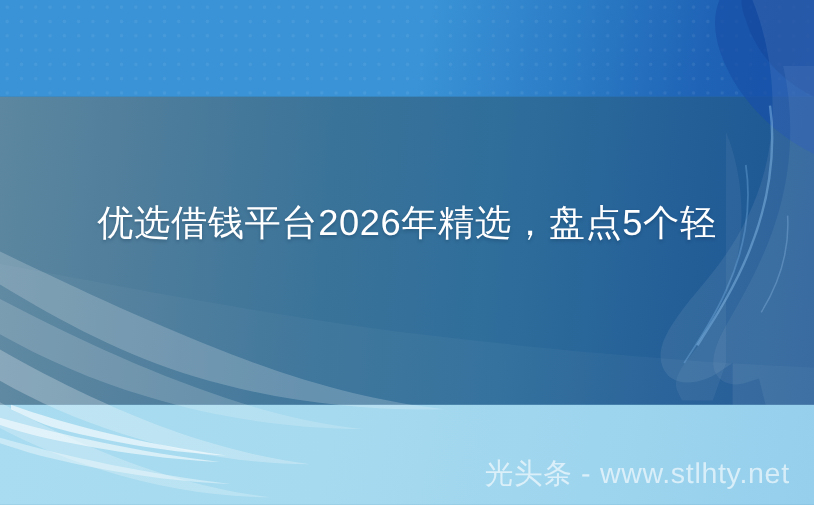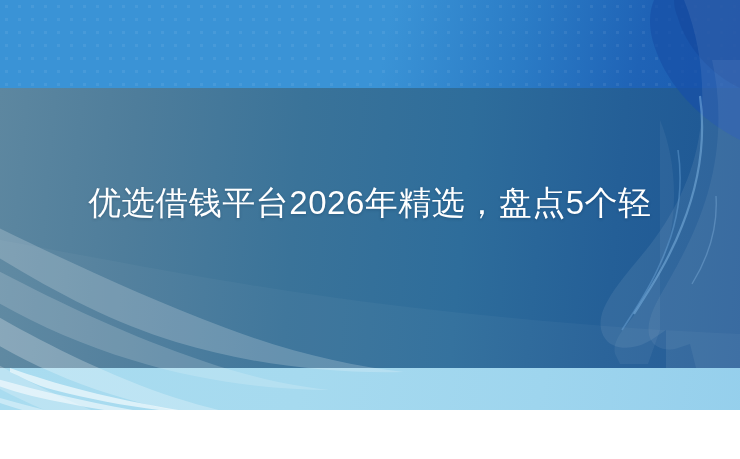--- a/index.html
+++ b/index.html
@@ -3,21 +3,21 @@
 <meta charset="utf-8">
 <style>
   html, body {
     margin: 0;
     padding: 0;
     background: #ffffff;
   }
   #banner {
     position: relative;
     width: 740px;
-    height: 410px;
+    height: 459px;
     overflow: hidden;
     font-family: "Liberation Sans", "DejaVu Sans", sans-serif;
     background: #2f6b96;
   }
 
   
   .band {
     position: absolute;
     left: 0;
     width: 100%;
@@ -133,14 +133,15 @@
     <path d="M-20,392 C44,412 126,430 210,440 C156,438 92,428 36,414 C14,408 -4,401 -20,397 Z" fill="#ffffff" opacity="0.38"></path>
     <path d="M10,368 C60,386 130,404 206,414 C160,412 104,403 54,390 C34,385 20,376 10,372 Z" fill="#ffffff" opacity="0.60"></path>
 
     <path d="M0,240 C120,262 260,290 400,306 C520,320 640,330 740,334 L740,368 L0,368 Z" fill="#ffffff" opacity="0.035"></path>
   </svg>
 
   <div class="title-wrap">
     <span class="title-line">优选借钱平台2026年精选，盘点5个轻</span>
   </div>
 
+  <div class="watermark">光头条 - www.stlhty.net</div>
 
 </div>
 
 </body></html>

